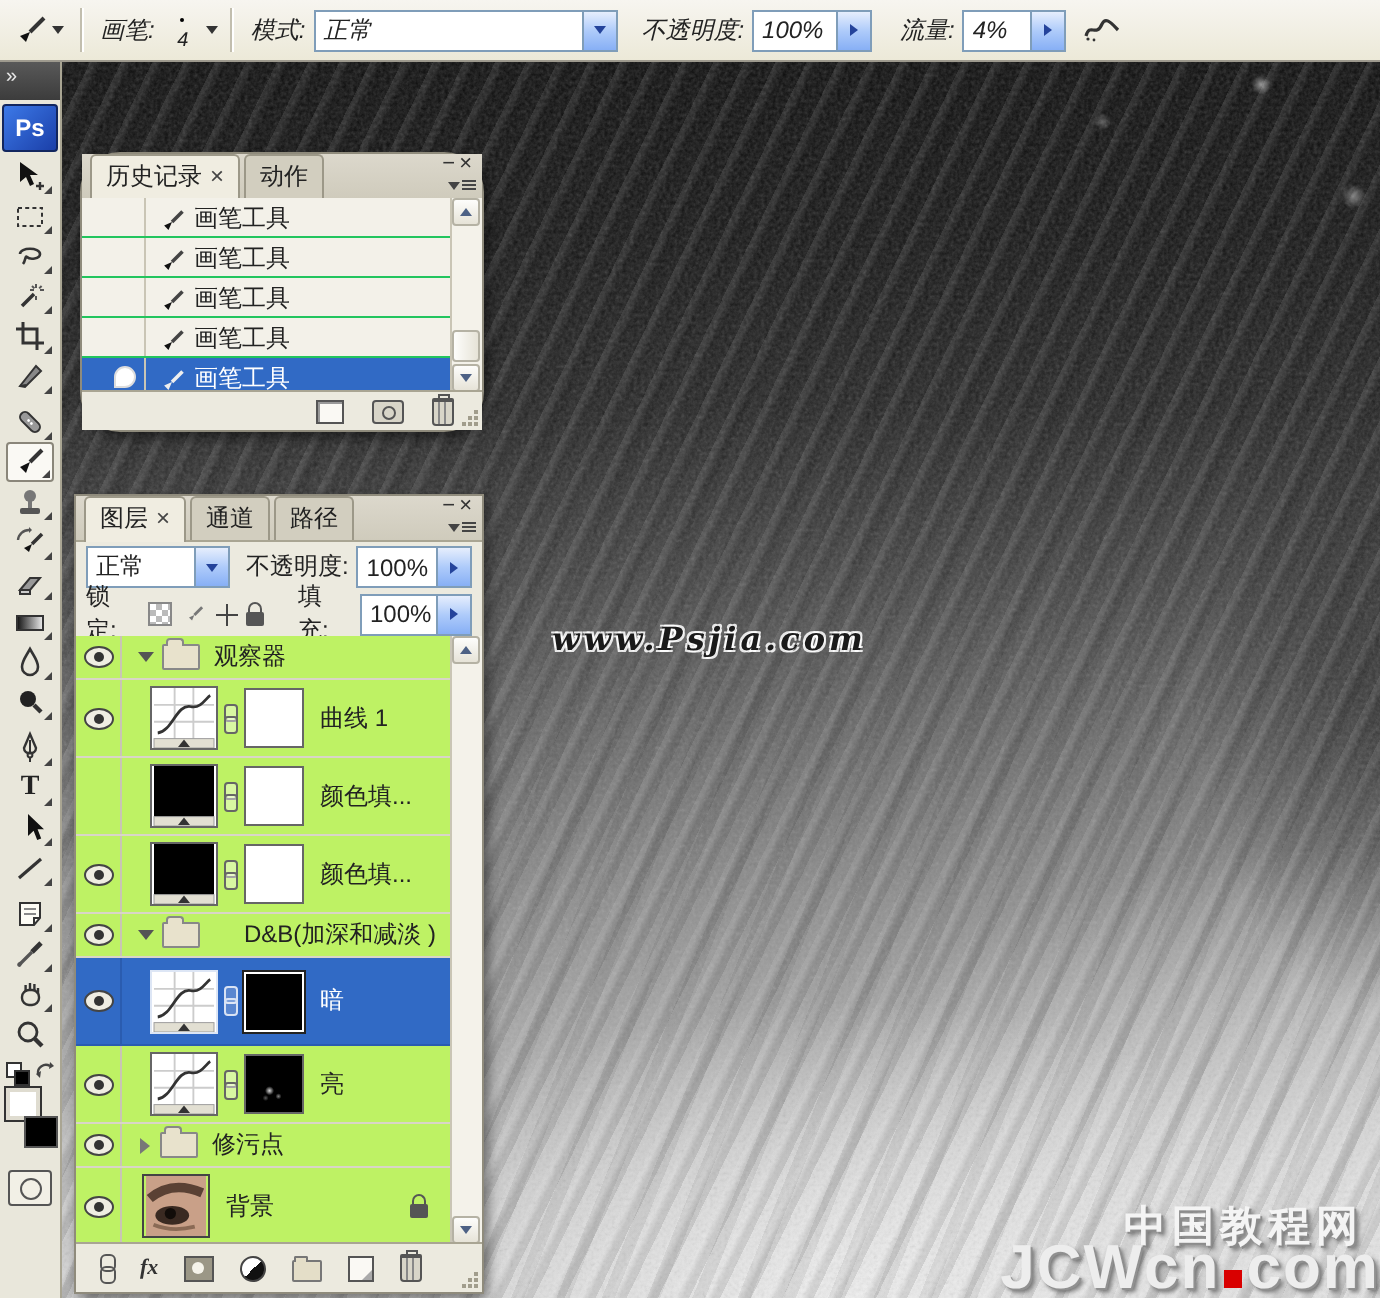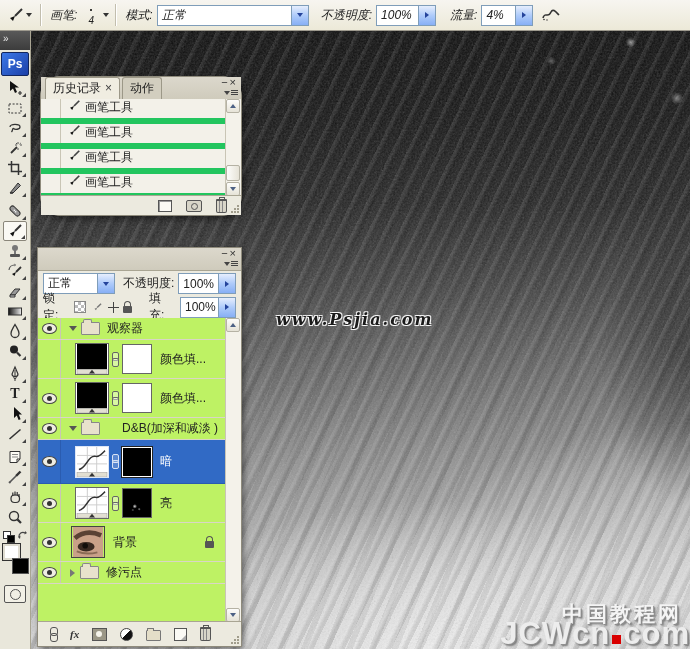--- a/index.html
+++ b/index.html
@@ -102,21 +102,21 @@
   .sbtn.up{top:0;} .sbtn.down{bottom:0;}
   .sbtn .tu{width:0;height:0;border-left:3px solid transparent;border-right:3px solid transparent;border-bottom:4px solid #4D6185;}
   .sbtn .td{width:0;height:0;border-left:3px solid transparent;border-right:3px solid transparent;border-top:4px solid #4D6185;}
   .sthumb{position:absolute;left:0;width:14px;height:16px;background:linear-gradient(90deg,#FDFDFB,#E6E3D7);
     border:1px solid #B5B2A4;border-radius:2px;box-sizing:border-box;}
 
   
   #history-panel{left:40px;top:76px;width:200px;height:138px;border-radius:20px;}
   .hist-list{position:absolute;left:0;right:0;top:22px;bottom:19px;background:#F3F1E9;overflow:hidden;}
   .hist-rows{position:absolute;left:0;top:0;right:15px;bottom:0;}
-  .hist-row{height:19px;display:flex;align-items:flex-start;border-bottom:6px solid #22c55e;font-size:12px;color:#222;}
+  .hist-row{height:19px;display:flex;align-items:flex-end;border-bottom:1px solid #22c55e;font-size:12px;color:#222;padding-left:12px;}
   .hist-src{width:19px;align-self:stretch;border-right:1px solid #C9C5B5;display:flex;align-items:center;justify-content:center;}
   .hist-row .bicon{margin:0 4px 0 6px;}
   .hist-row.sel{background:#316AC5;color:#fff;border-bottom-color:#316AC5;}
   .src-blob{width:9px;height:9px;background:#fff;border-radius:50% 50% 50% 0;border:1px solid #DDD;}
   .hist-footer{height:19px;justify-content:flex-end;padding-right:14px;gap:14px;}
 
   
   .ic-newdoc{width:12px;height:10px;border:1px solid #555;background:#FAF9F4;box-shadow:1px 1px 0 #999 inset;}
   .ic-camera{width:14px;height:10px;border:1px solid #555;border-radius:2px;background:#D8D5C8;position:relative;}
   .ic-camera::after{content:"";position:absolute;left:4px;top:2px;width:5px;height:5px;border:1px solid #555;border-radius:50%;}
@@ -508,20 +508,27 @@
     <div class="panel-footer hist-footer">
       <span class="ic-newdoc"></span>
       <span class="ic-camera"></span>
       <span class="ic-trash"></span>
       <span class="grip"></span>
     </div>
   </div>
 
   <div id="layers-panel" class="panel">
     <div class="tabstrip">
+      <div class="tabs">
+        <div class="tab active">
+          <span>图层</span><span class="tabx">×</span>
+        </div>
+        <div class="tab"><span>通道</span></div>
+        <div class="tab"><span>路径</span></div>
+      </div>
       <div class="win-controls"><span>−</span><span>×</span></div>
       <div class="panel-menu">
           <span class="t"></span>
           <span class="l"></span>
         </div>
     </div>
 
     <div class="lp-controls">
       <div class="combo" style="width:86px;">
         <span class="val">正常</span>
@@ -561,20 +568,40 @@
 
         <div class="layer-row row-group">
           <span class="eye-col">
               <span class="eye"></span>
             </span>
           <span class="tri-open"></span>
           <span class="g-folder"></span>
           <span class="layer-name" style="margin-left:0;">观察器</span>
         </div>
 
+        <div class="layer-row row-thumb">
+          <span class="eye-col">
+              <span class="eye"></span>
+            </span>
+          <span class="adj-thumb">
+            <svg viewBox="0 0 32 32">
+                <rect width="32" height="32" fill="#fff"></rect>
+              <path d="M0 9 H32 M0 18 H32 M11 0 V27 M21 0 V27" stroke="#CCC" stroke-width="1"></path>
+              <path d="M2 24 C10 23 12 8 20 10 C25 11 28 5 30 4" stroke="#333" stroke-width="1.5" fill="none"></path>
+              <rect x="0" y="27" width="32" height="5" fill="#E2DFD2" stroke="#999" stroke-width="0.5"></rect>
+              <path d="M16 27.5 l3.2 4 h-6.4 z" fill="#333"></path>
+              </svg>
+          </span>
+          <span class="chain">
+              <i></i>
+              <i></i>
+            </span>
+          <span class="mask-thumb mask-white"></span>
+          <span class="layer-name">曲线 1</span>
+        </div>
 
         <div class="layer-row row-thumb">
           <span class="eye-col"></span>
           <span class="adj-thumb">
             <svg viewBox="0 0 32 32">
                 <rect width="32" height="27" fill="#000"></rect>
               <rect x="0" y="27" width="32" height="5" fill="#E2DFD2" stroke="#999" stroke-width="0.5"></rect>
               <path d="M16 27.5 l3.2 4 h-6.4 z" fill="#333"></path>
               </svg>
           </span>
@@ -649,44 +676,44 @@
               </svg>
           </span>
           <span class="chain">
               <i></i>
               <i></i>
             </span>
           <span class="mask-thumb mask-black spots"></span>
           <span class="layer-name">亮</span>
         </div>
 
+        <div class="layer-row row-group">
+          <span class="eye-col">
+              <span class="eye"></span>
+            </span>
+          <span class="tri-closed"></span>
+          <span class="g-folder"></span>
+          <span class="layer-name" style="margin-left:0;">修污点</span>
+        </div>
+
         <div class="layer-row row-thumb">
           <span class="eye-col">
               <span class="eye"></span>
             </span>
           <span class="bg-thumb">
             <svg viewBox="0 0 32 32" width="100%" height="100%">
                 <rect width="32" height="32" fill="#C9A088"></rect>
               <path d="M2 12 Q14 2 30 9" stroke="#5A4134" stroke-width="5" fill="none"></path>
               <ellipse cx="14" cy="21" rx="9" ry="5" fill="#3A2A22"></ellipse>
               <ellipse cx="13" cy="20" rx="3" ry="3" fill="#120D0A"></ellipse>
               <path d="M4 26 Q14 30 26 27" stroke="#8A6A55" stroke-width="2" fill="none"></path>
               </svg>
           </span>
           <span class="layer-name">背景</span>
           <span class="row-lock lk-lock lock-ico"></span>
-        </div>
-
-        <div class="layer-row row-group">
-          <span class="eye-col">
-              <span class="eye"></span>
-            </span>
-          <span class="tri-closed"></span>
-          <span class="g-folder"></span>
-          <span class="layer-name" style="margin-left:0;">修污点</span>
         </div>
 
       </div>
       <div class="vscroll">
         <div class="sbtn up">
             <span class="tu"></span>
           </div>
         <div class="sbtn down">
             <span class="td"></span>
           </div>

